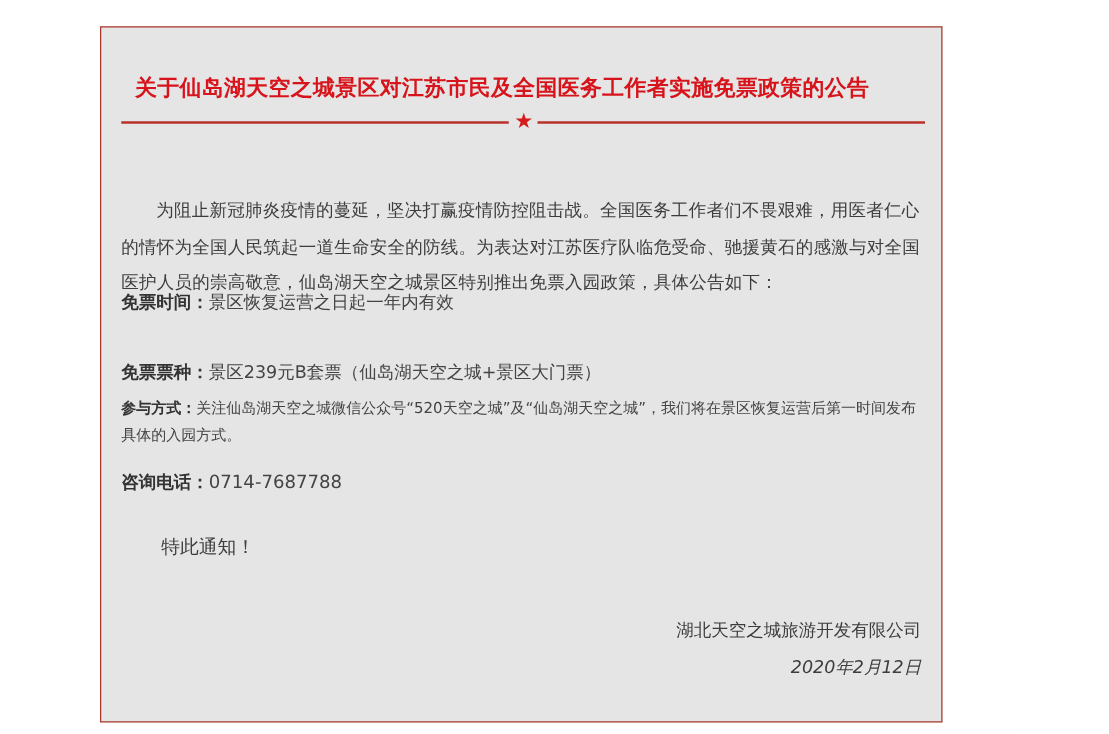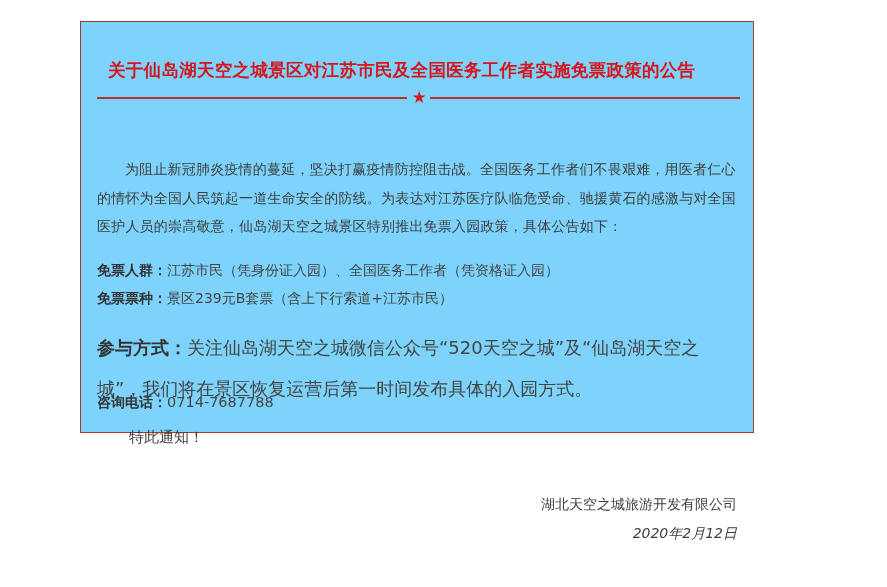--- a/index.html
+++ b/index.html
@@ -1,60 +1,60 @@
 <!DOCTYPE html>
 <html><head>
 <meta charset="utf-8">
 <style>
   html, body { margin: 0; padding: 0; background: #ffffff; }
   body { width: 887px; height: 587px; position: relative; overflow: hidden;
          font-family: "DejaVu Sans", "Liberation Sans", sans-serif; color: #3d3d3d; }
-  .frame { position: absolute; left: 80px; top: 21px; width: 674px; height: 412px;
-           border: 1.5px solid #a8382b; box-sizing: border-box; background: #7dd3fc; }
+  .frame { position: absolute; left: 80px; top: 21px; width: 674px; height: 557px;
+           border: 1.5px solid #a8382b; box-sizing: border-box; background: #e5e5e5; }
   .title { position: absolute; left: 27px; top: 36px; font-size: 17.5px; font-weight: bold;
            color: #d7141b; letter-spacing: 0.3px; white-space: nowrap; }
   .divider { position: absolute; left: 16px; top: 68px; width: 643px; height: 16px; }
   .divider .line { position: absolute; top: 7px; height: 1.5px; background: #b8322a; }
   .divider .line.l { left: 0; width: 310px; }
   .divider .line.r { left: 333px; width: 310px; }
   .divider .star { position: absolute; left: 313px; top: -3px; width: 18px; text-align: center;
                    font-size: 17px; color: #d51c1c; line-height: 20px; }
   .para { position: absolute; left: 16px; top: 89px; width: 645px; font-size: 14px; line-height: 28.5px;
           text-indent: 2em; letter-spacing: 0.2px; margin-top: 44px; }
   .item { position: absolute; left: 16px; font-size: 14px; line-height: 28.5px; white-space: nowrap; }
   .item .k { font-weight: bold; color: #333; }
   .item .v { color: #444; }
-  .item2 { position: absolute; left: 16px; width: 645px; font-size: 18px; line-height: 41px; margin-top: 12px; }
+  .item2 { position: absolute; left: 16px; width: 645px; font-size: 12px; line-height: 22px; }
   .notice { position: absolute; left: 48px; top: 406px; font-size: 15px; }
   .sign { position: absolute; right: 16px; font-size: 14px; text-align: right; white-space: nowrap; }
 </style>
 </head>
 <body>
 
 <div class="frame">
   <div class="title">关于仙岛湖天空之城景区对江苏市民及全国医务工作者实施免票政策的公告</div>
 
   <div class="divider">
     <div class="line l"></div>
     <div class="star">★</div>
     <div class="line r"></div>
   </div>
 
   <div class="para">为阻止新冠肺炎疫情的蔓延，坚决打赢疫情防控阻击战。全国医务工作者们不畏艰难，用医者仁心的情怀为全国人民筑起一道生命安全的防线。为表达对江苏医疗队临危受命、驰援黄石的感激与对全国医护人员的崇高敬意，仙岛湖天空之城景区特别推出免票入园政策，具体公告如下：</div>
 
-  <div class="item" style="top:234px;">
-    <span class="k">免票人群：</span><span class="v">江苏市民（凭身份证入园）、全国医务工作者（凭资格证入园）</span>
+  <div class="item" style="top:206px;">
+    <span class="k">免票时间：</span><span class="v">景区恢复运营之日起一年内有效</span>
   </div>
   <div class="item" style="top:262px;">
-    <span class="k">免票票种：</span><span class="v">景区239元B套票（含上下行索道+江苏市民）</span>
+    <span class="k">免票票种：</span><span class="v">景区239元B套票（仙岛湖天空之城+景区大门票）</span>
   </div>
   <div class="item2" style="top:293px;">
     <span class="k" style="font-weight:bold;color:#333;">参与方式：</span><span class="v" style="color:#444;">关注仙岛湖天空之城微信公众号“520天空之城”及“仙岛湖天空之城”，我们将在景区恢复运营后第一时间发布具体的入园方式。</span>
   </div>
-  <div class="item" style="top:350px;margin-top:16px;">
+  <div class="item" style="top:350px;">
     <span class="k">咨询电话：</span><span class="v" style="font-size:14.5px;">0714-7687788</span>
   </div>
 
   <div class="notice">特此通知！</div>
 
   <div class="sign" style="top:474px;margin-left:17px;">湖北天空之城旅游开发有限公司</div>
   <div class="sign" style="top:503px;font-style:italic;">2020年2月12日</div>
 </div>
 
 </body></html>

